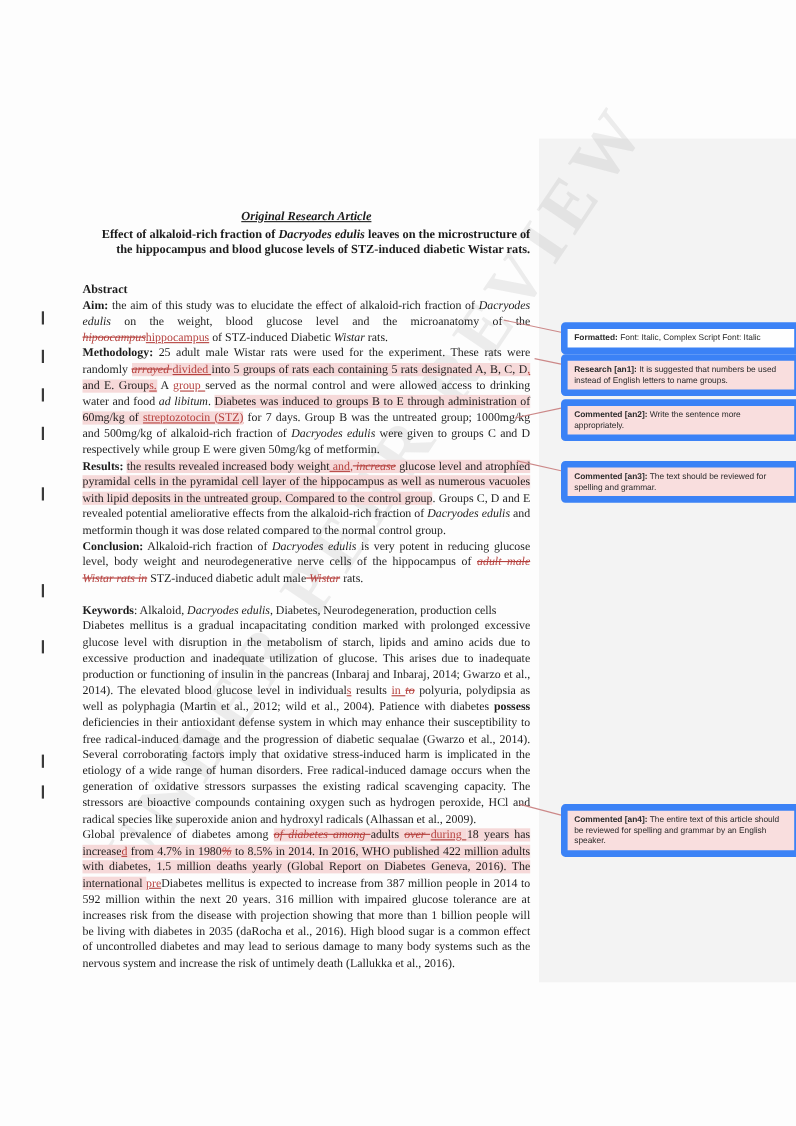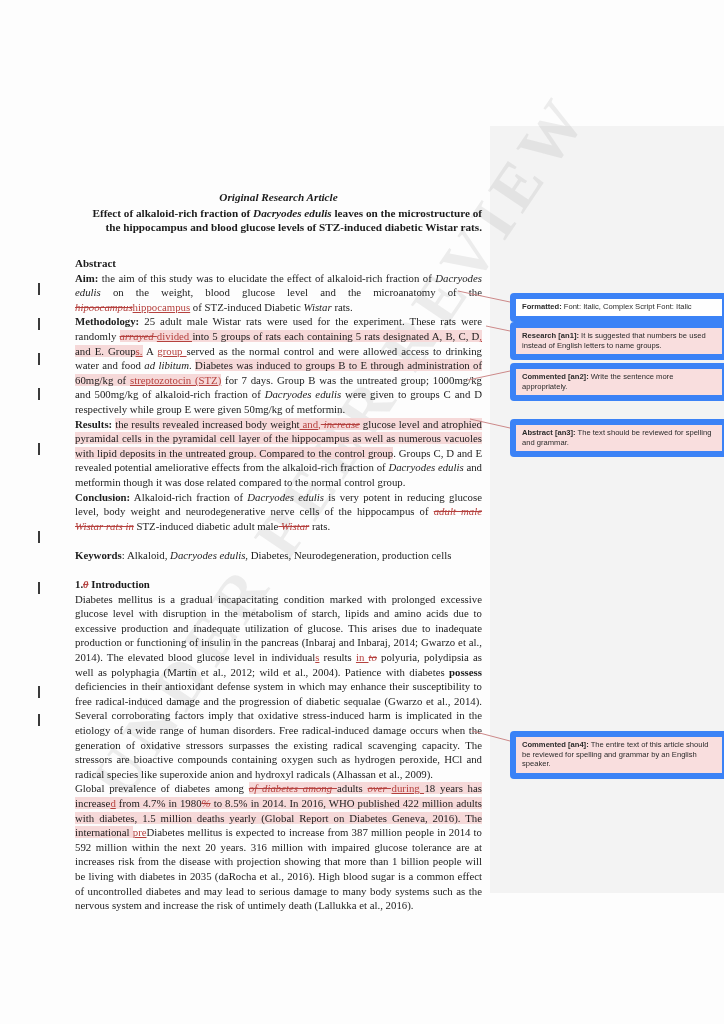--- a/index.html
+++ b/index.html
@@ -24,21 +24,21 @@
     color:rgba(120,120,120,0.13);
     white-space:nowrap;pointer-events:none;
   }
   
   .text-column{
     position:absolute;left:75px;top:190px;width:407px;
     font-size:10.8px;line-height:14.6px;
   }
   .category-heading{
     text-align:center;font-weight:bold;font-style:italic;
-    font-size:11.2px;margin:0 0 1px 0;
+    text-decoration:underline;font-size:11.2px;margin:0 0 1px 0;
   }
   .article-title{
     text-align:right;font-weight:bold;font-size:11.2px;
     line-height:14.2px;margin:0;
   }
   .abstract-heading{
     text-align:left;font-weight:bold;margin:22px 0 0 0;font-size:11px;
   }
   .para{margin:0;text-align:justify;}
   .gap-before{margin-top:14.6px;}
@@ -90,21 +90,20 @@
 
 <div class="text-column">
   <p class="category-heading">Original Research Article</p>
   <p class="article-title"><span class="run-b">Effect of alkaloid-rich fraction of </span><span class="run-b run-i">Dacryodes edulis</span><span class="run-b"> leaves on the microstructure of the hippocampus and blood glucose levels of STZ-induced diabetic Wistar rats.</span></p>
   <p class="abstract-heading">Abstract</p>
   <p class="para"><span class="run-b">Aim:</span><span> the aim of this study was to elucidate the effect of alkaloid-rich fraction of </span><span class="run-i">Dacryodes edulis</span><span> on the weight, blood glucose level and the microanatomy of the </span><span class="run-del">hipoocampus</span><span class="run-ins">hippocampus</span><span> of STZ-induced Diabetic </span><span class="run-i">Wistar</span><span> rats.</span></p>
   <p class="para"><span class="run-b">Methodology:</span><span> 25 adult male Wistar rats were used for the experiment. These rats were randomly </span><span class="run-del run-hl">arrayed </span><span class="run-ins run-hl">divided </span><span class="run-hl">into 5 groups of rats each containing 5 rats designated A, B, C, D</span><span class="run-ins run-hl">,</span><span class="run-hl"> and E. Group</span><span class="run-ins run-hl">s.</span><span> A </span><span class="run-ins">group </span><span>served as the normal control and were allowed access to drinking water and food </span><span class="run-i">ad libitum</span><span>. </span><span class="run-hl">Diabetes was induced to groups B to E through administration of 60mg/kg of </span><span class="run-ins run-hl">streptozotocin (STZ)</span><span> for 7 days. Group B was the untreated group; 1000mg/kg and 500mg/kg of alkaloid-rich fraction of </span><span class="run-i">Dacryodes edulis</span><span> were given to groups C and D respectively while group E were given 50mg/kg of metformin.</span></p>
   <p class="para"><span class="run-b">Results:</span><span> </span><span class="run-hl">the results revealed increased body weight</span><span class="run-ins run-hl"> and,</span><span class="run-del run-hl"> increase</span><span class="run-hl"> glucose level and atrophied pyramidal cells in the pyramidal cell layer of the hippocampus as well as numerous vacuoles with lipid deposits in the untreated group.  Compared to the control group</span><span>. Groups C, D and E revealed potential ameliorative effects from the alkaloid-rich fraction of </span><span class="run-i">Dacryodes edulis</span><span> and metformin though it was dose related compared to the normal control group.</span></p>
   <p class="para"><span class="run-b">Conclusion:</span><span> Alkaloid-rich fraction of </span><span class="run-i">Dacryodes edulis</span><span> is very potent in reducing glucose level, body weight and neurodegenerative nerve cells of the hippocampus of </span><span class="run-del">adult male </span><span class="run-i run-del">Wistar</span><span class="run-del"> rats in</span><span> STZ-induced diabetic adult male</span><span class="run-i run-del"> Wistar</span><span> rats.</span></p>
   <p class="para gap-before"><span class="run-b">Keywords</span><span>: Alkaloid, </span><span class="run-i">Dacryodes edulis</span><span>, Diabetes, Neurodegeneration, production cells</span></p>
-  <p class="para gap-before"><span class="run-b">1.</span><span class="run-b run-del">0</span><span class="run-b"> Introduction</span></p>
   <p class="para"><span>Diabetes mellitus is a gradual incapacitating condition marked with prolonged excessive glucose level with disruption in the metabolism of starch, lipids and amino acids due to excessive production and inadequate utilization of glucose. This arises due to inadequate production or functioning of insulin in the pancreas (Inbaraj and Inbaraj, 2014; Gwarzo et al., 2014). The elevated blood glucose level in individual</span><span class="run-ins">s</span><span> results </span><span class="run-ins">in </span><span class="run-del">to</span><span> polyuria, polydipsia as well as polyphagia (Martin et al., 2012; wild et al., 2004). Patience with diabetes </span><span class="run-b">possess</span><span> deficiencies in their antioxidant defense system in which may enhance their susceptibility to free radical-induced damage and the progression of diabetic sequalae (Gwarzo et al., 2014). Several corroborating factors imply that oxidative stress-induced harm is implicated in the etiology of a wide range of human disorders. Free radical-induced damage occurs when the generation of oxidative stressors surpasses the existing radical scavenging capacity. The stressors are bioactive compounds containing oxygen such as hydrogen peroxide, HCl and radical species like superoxide anion and hydroxyl radicals (Alhassan et al., 2009).</span></p>
   <p class="para"><span>Global prevalence of diabetes among </span><span class="run-del run-hl">of diabetes among </span><span class="run-hl">adults </span><span class="run-del run-hl">over </span><span class="run-ins run-hl">during </span><span class="run-hl">18 years has increase</span><span class="run-ins run-hl">d</span><span class="run-hl"> from 4.7% in 1980</span><span class="run-del run-hl">%</span><span class="run-hl"> to 8.5% in 2014. In 2016, WHO published 422 million adults with diabetes, 1.5 million deaths yearly (Global Report on Diabetes Geneva, 2016). The international </span><span class="run-ins">pre</span><span>Diabetes mellitus is expected to increase from 387 million people in 2014 to 592 million within the next 20 years. 316 million with impaired glucose tolerance are at increases risk from the disease with projection showing that more than 1 billion people will be living with diabetes in 2035 (daRocha et al., 2016). High blood sugar is a common effect of uncontrolled diabetes and may lead to serious damage to many body systems such as the nervous system and increase the risk of untimely death (Lallukka et al., 2016).</span></p>
 </div>
 
 <svg class="connectors" width="724" height="1024">
   <line x1="458" y1="291" x2="510" y2="302" stroke="#cc8888" stroke-width="1"></line>
   <line x1="486" y1="326" x2="510" y2="331" stroke="#cc8888" stroke-width="1"></line>
   <line x1="468" y1="380" x2="510" y2="371" stroke="#cc8888" stroke-width="1"></line>
   <line x1="470" y1="419" x2="510" y2="428" stroke="#cc8888" stroke-width="1"></line>
   <line x1="472" y1="731" x2="510" y2="741" stroke="#cc8888" stroke-width="1"></line>
@@ -113,17 +112,17 @@
 <div class="cbox formatted cb-0">
   <span class="clabel">Formatted:</span><span> Font: Italic, Complex Script Font: Italic</span>
 </div>
 <div class="cbox cb-1">
   <span class="clabel">Research [an1]:</span><span> It is suggested that numbers be used instead of English letters to name groups.</span>
 </div>
 <div class="cbox cb-2">
   <span class="clabel">Commented [an2]:</span><span> Write the sentence more appropriately.</span>
 </div>
 <div class="cbox cb-3">
-  <span class="clabel">Abstract [an3]:</span><span> The text should be reviewed for spelling and grammar.</span>
+  <span class="clabel">Commented [an3]:</span><span> The text should be reviewed for spelling and grammar.</span>
 </div>
 <div class="cbox cb-4">
   <span class="clabel">Commented [an4]:</span><span> The entire text of this article should be reviewed for spelling and grammar by an English speaker.</span>
 </div>
 
 </body></html>

